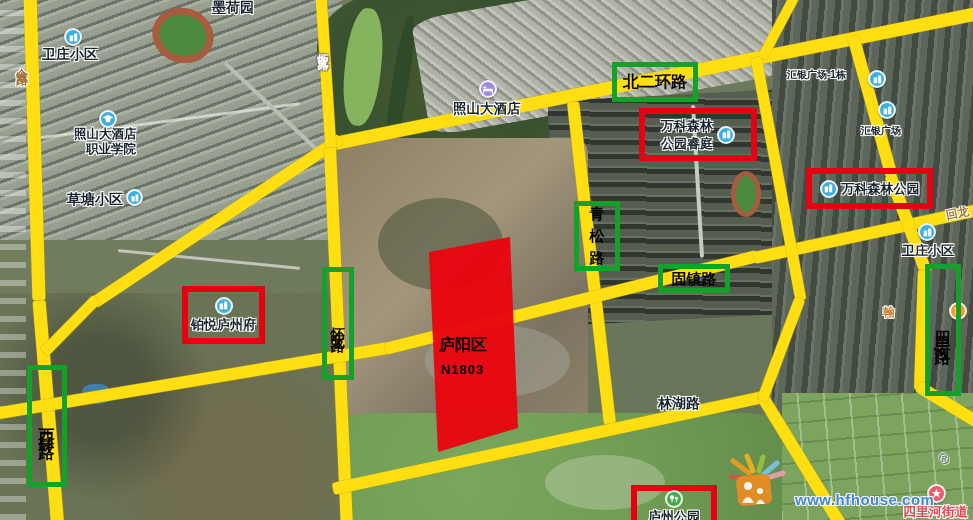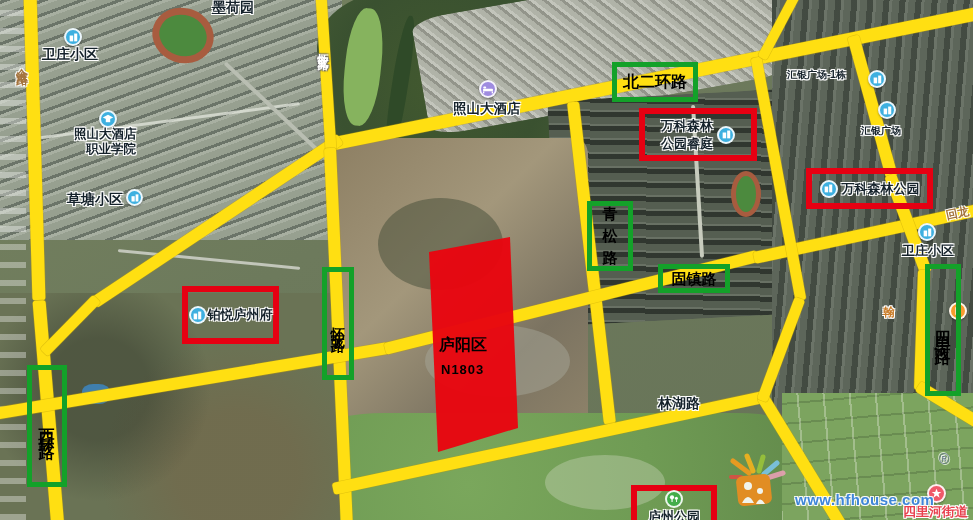--- a/index.html
+++ b/index.html
@@ -168,21 +168,21 @@
   <div class="lbl" style="left:67px;top:191px;font-size:14px;">草塘小区</div>
   <div class="lbl" style="left:453px;top:100px;font-size:13.5px;">照山大酒店</div>
   <div class="lbl" style="left:787px;top:68px;font-size:10px;">汇银广场-1栋</div>
   <div class="lbl" style="left:861px;top:124px;font-size:10px;">汇银广场</div>
   <div class="lbl" style="left:902px;top:242px;font-size:13px;">卫庄小区</div>
   <div class="lbl" style="left:883px;top:304px;font-size:12px;color:#c97c28;">翰</div>
   <div class="lbl" style="left:903px;top:503px;font-size:13px;color:#e8414e;">四里河街道</div>
   <div class="lbl" style="left:658px;top:395px;font-size:14px;">林湖路</div>
 
   <div class="gbox" style="left:612px;top:62px;width:86px;height:40px;font-size:16px;">北二环路</div>
-  <div class="gbox" style="left:574px;top:201px;width:46px;height:70px;font-size:15px;padding:8px;margin-left:13px;">青松路</div>
+  <div class="gbox" style="left:574px;top:201px;width:46px;height:70px;font-size:15px;padding:8px;">青松路</div>
   <div class="gbox" style="left:658px;top:264px;width:72px;height:29px;font-size:15px;">固镇路</div>
   <div class="gbox vert" style="left:925px;top:264px;width:36px;height:132px;font-size:16px;letter-spacing:6px;">四里河路</div>
   <div class="gbox vert" style="left:27px;top:365px;width:40px;height:122px;font-size:16px;letter-spacing:5px;">西二环路</div>
   <div class="gbox vert" style="left:322px;top:267px;width:32px;height:113px;font-size:14px;letter-spacing:4px;">怀宁北路</div>
 
   <div class="rbox" style="left:639px;top:108px;width:118px;height:53px;">
     <div>
       <div class="lbl2">万科森林</div>
       <div class="lbl2">公园睿庭</div>
     </div>
@@ -195,21 +195,21 @@
   </div>
   <div class="rbox" style="left:806px;top:168px;width:127px;height:41px;">
     <span class="ic-inline" style="width:18px;height:18px;background:#3eb0e0;">
       <svg width="11" height="11" viewBox="0 0 10 10">
           <rect x="1.5" y="3.2" width="3.2" height="5.3" fill="#fff"></rect>
           <rect x="5.6" y="1.4" width="2.8" height="7.1" fill="#fff"></rect>
         </svg>
       </span>
     <div class="lbl2">万科森林公园</div>
   </div>
-  <div class="rbox" style="left:182px;top:286px;width:97px;height:58px;gap:1px;">
+  <div class="rbox" style="left:182px;top:286px;width:83px;height:58px;flex-direction:column;gap:1px;">
     <span class="ic-inline" style="width:18px;height:18px;background:#3eb0e0;">
       <svg width="11" height="11" viewBox="0 0 10 10">
           <rect x="1.5" y="3.2" width="3.2" height="5.3" fill="#fff"></rect>
           <rect x="5.6" y="1.4" width="2.8" height="7.1" fill="#fff"></rect>
         </svg>
       </span>
     <div class="lbl2">铂悦庐州府</div>
   </div>
   <div class="rbox" style="left:631px;top:485px;width:86px;height:46px;flex-direction:column;gap:0;">
     <span class="ic-inline" style="width:18px;height:18px;background:#43ad4a;">

